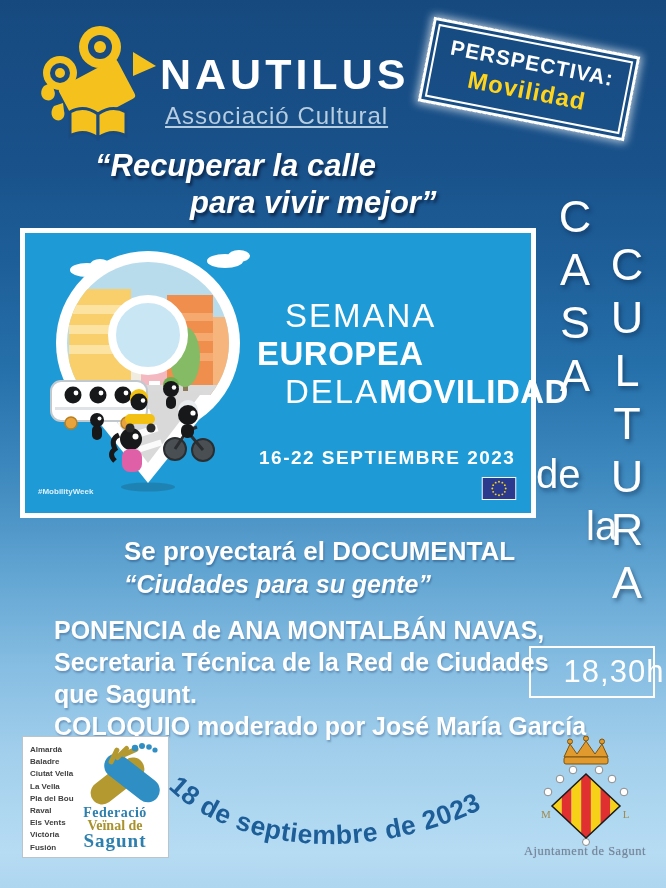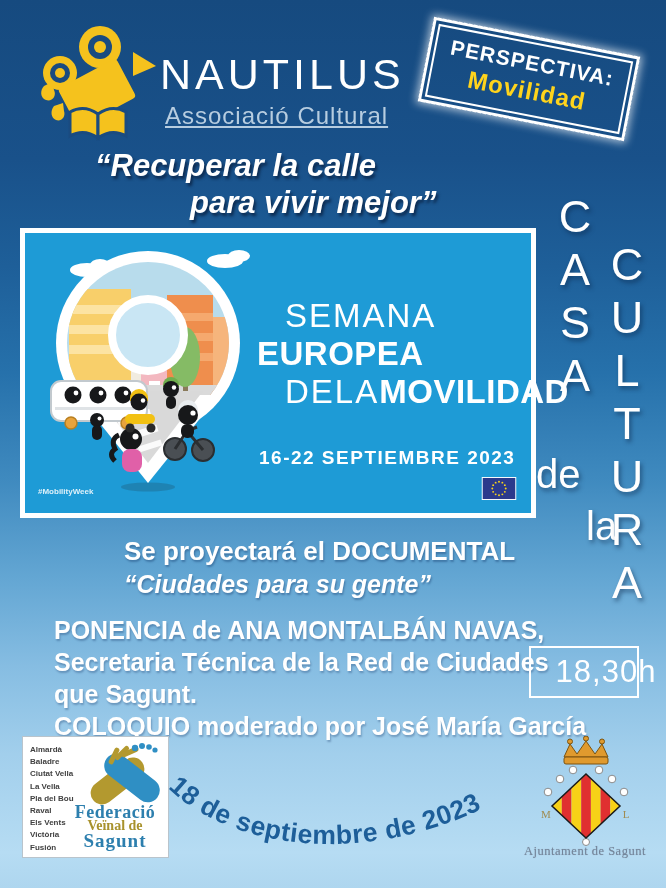--- a/index.html
+++ b/index.html
@@ -7,21 +7,21 @@
     position:relative;width:666px;height:888px;overflow:hidden;
     font-family:"Liberation Sans",sans-serif;
     background:linear-gradient(180deg,
       #164a7f 0%,#19518a 18%,#1e5f99 30%,#2671ab 42%,
       #3f8abf 54%,#63a6d3 65%,#86bde2 75%,#a2cfec 85%,
       #b6dcf3 96%,#aed6ef 100%);
   }
   .abs{position:absolute;}
   
   .brand-icon{left:36px;top:24px;width:124px;height:120px;}
-  .brand-name{left:160px;top:50px;font-size:43px;font-weight:400;color:#fff;letter-spacing:4px;}
+  .brand-name{left:160px;top:50px;font-size:43px;font-weight:700;color:#fff;letter-spacing:4px;}
   .brand-subtitle{left:165px;top:102px;font-size:24px;color:#b7cde0;letter-spacing:1px;text-decoration:underline;}
   
   .stamp{left:424px;top:36px;width:198px;transform:rotate(11deg);transform-origin:center;
     border:3px solid #fff;padding:3px;box-shadow:0 0 9px 2px rgba(255,255,255,.65);}
   .stamp-inner{border:2px solid #fff;padding:7px 4px 9px;text-align:center;}
   .stamp-l1{font-size:21px;font-weight:700;color:#fff;letter-spacing:1px;}
   .stamp-l2{font-size:24px;font-weight:700;color:#ffd41c;margin-top:2px;letter-spacing:1px;}
   
   .quote{color:#fff;font-weight:700;font-style:italic;font-size:31px;
     text-shadow:2px 3px 3px rgba(8,30,60,.75);white-space:nowrap;}
@@ -49,32 +49,32 @@
   
   .screen1{left:124px;top:536px;color:#fff;font-size:26px;font-weight:700;white-space:nowrap;
     text-shadow:1px 2px 2px rgba(10,40,90,.35);}
   .kw{text-underline-offset:4px;text-decoration-thickness:2px;}
   .screen2{left:124px;top:570px;color:#fff;font-size:25px;font-weight:700;font-style:italic;
     white-space:nowrap;text-shadow:1px 2px 2px rgba(10,40,90,.35);}
   
   .talk{left:54px;top:614px;color:#fff;font-size:25px;font-weight:700;line-height:32px;
     white-space:nowrap;text-shadow:1px 2px 2px rgba(10,40,90,.3);}
   
-  .time-badge{left:529px;top:646px;width:110px;height:52px;border:2px solid #fff;
+  .time-badge{left:529px;top:646px;width:126px;height:52px;border:2px solid #fff;
     display:flex;align-items:center;justify-content:center;color:#fff;font-size:31px;
     letter-spacing:1px;box-sizing:border-box;padding-left:44px;}
   
   .fed-box{left:22px;top:736px;width:147px;height:122px;background:#fff;
     border:1px solid #b9c4cc;box-sizing:border-box;}
   .fed-list{position:absolute;left:7px;top:7px;font-size:8px;line-height:12.2px;
     color:#414141;font-weight:700;}
   .fed-logo{position:absolute;right:2px;top:3px;width:94px;height:66px;}
   .fed-names{position:absolute;left:44px;top:69px;width:96px;text-align:center;
     font-family:"Liberation Serif",serif;font-weight:700;line-height:13px;}
-  .fed-n1{font-size:18px;color:#2d7fae;letter-spacing:.5px;}
+  .fed-n1{font-size:14px;color:#2d7fae;letter-spacing:.5px;}
   .fed-n2{font-size:14px;color:#a8922c;}
   .fed-n3{font-size:19px;color:#2d7fae;line-height:17px;letter-spacing:1px;}
   
   .date-arc{left:148px;top:748px;width:400px;height:125px;overflow:visible;}
   .date-arc text{font-family:"Liberation Sans",sans-serif;font-size:26.5px;font-weight:700;
     fill:#1d5e99;letter-spacing:.5px;}
   
   .arms{left:540px;top:736px;width:92px;height:112px;}
   .arms-caption{left:502px;top:844px;width:166px;text-align:center;
     font-family:"Liberation Serif",serif;font-size:12.5px;color:#73859a;

